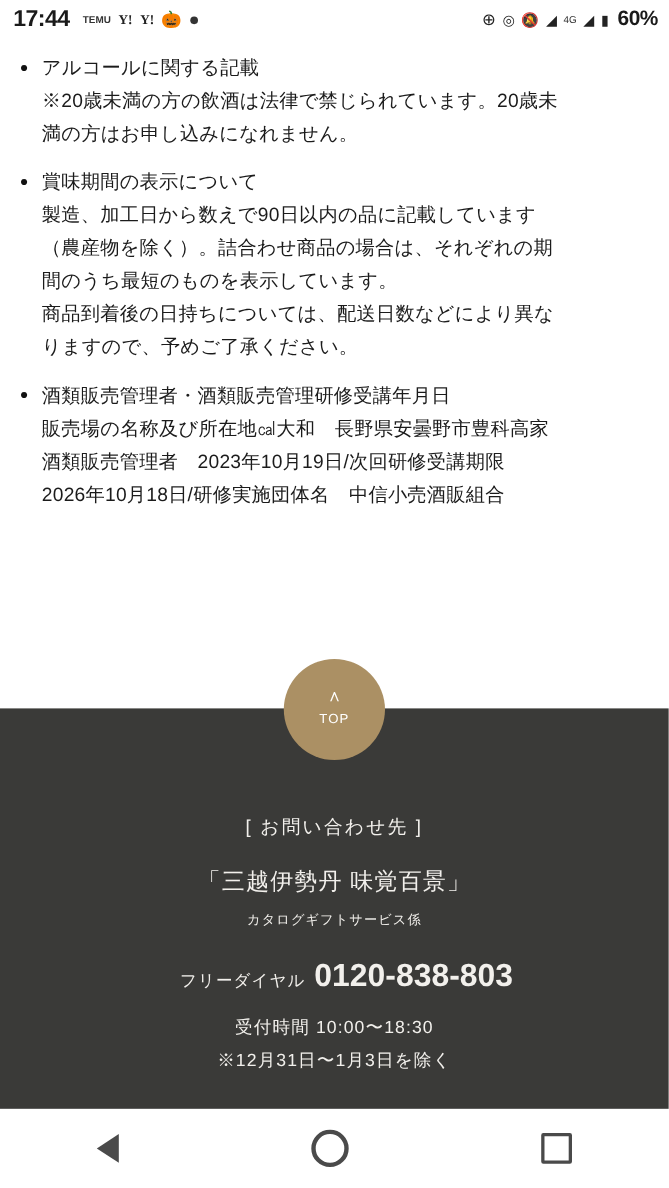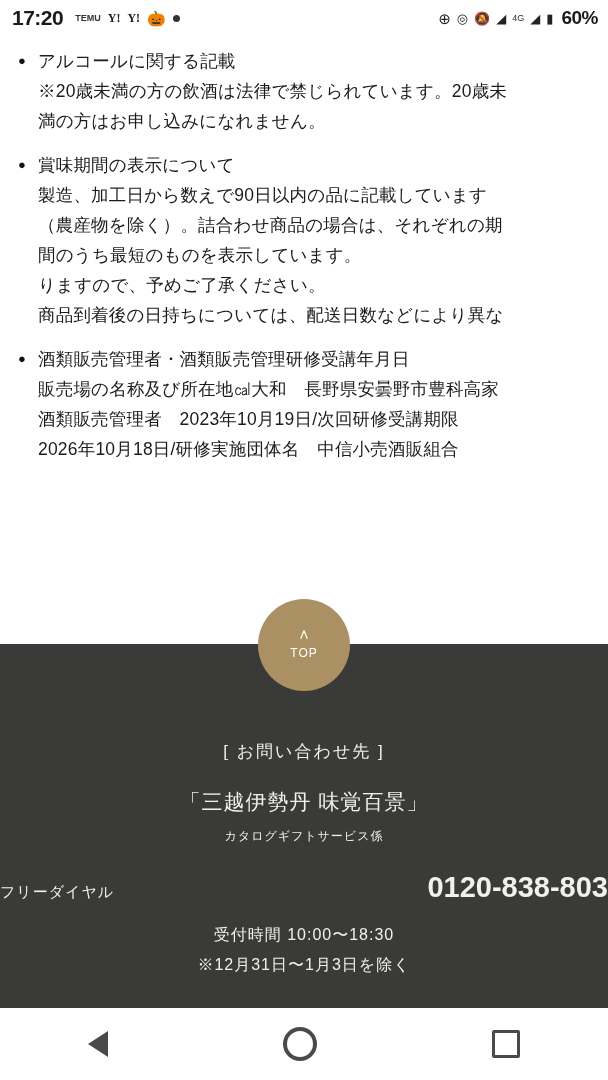--- a/index.html
+++ b/index.html
@@ -70,21 +70,21 @@
   .top-chev { font-size:20px; line-height:14px; font-weight:300; }
   .top-label { font-size:12px; letter-spacing:1px;text-align:center; }
   .footer {
     padding:96px 0 28px 0;
     text-align:center;
     color:#f2f0ec;
   }
   .f-contact { font-size:17px; letter-spacing:2px; margin-bottom:22px; }
   .f-brand { font-size:21px; letter-spacing:1px; line-height:34px; }
   .f-brand2 { font-size:12px; letter-spacing:1px; line-height:34px; margin-bottom:18px; }
-  .f-tel-row { display:flex; align-items:baseline; justify-content:space-between; gap:8px; margin-bottom:16px; }
+  .f-tel-row { display:flex; align-items:baseline; justify-content:center; gap:8px; margin-bottom:16px;padding-left:22px; }
   .f-tel-label { font-size:15px; letter-spacing:1px; }
   .f-tel-num { font-size:29px; font-weight:700; letter-spacing:0px; }
   .f-hours { font-size:16px; line-height:30px; letter-spacing:1px; }
   .f-note { font-size:16px; line-height:30px; letter-spacing:1px; }
 
   
   .navbar {
     flex:0 0 72px; height:72px;
     background:#ffffff;
     display:flex; align-items:center; justify-content:space-around;
@@ -92,21 +92,21 @@
   .nav-back { width:0;height:0;border-top:13px solid transparent;border-bottom:13px solid transparent;border-right:20px solid #4a4a4a; }
   .nav-home { width:34px;height:34px;border-radius:50%;border:4px solid #4a4a4a; }
   .nav-recent { width:28px;height:28px;border:3px solid #4a4a4a; border-radius:2px; }
 </style>
 </head>
 <body>
 
 <div class="screen">
 
   <div class="statusbar">
-    <div class="clock">17:20</div>
+    <div class="clock">17:44</div>
     <div class="sb-left-icons">
       <span class="mini">
           <b>TEMU</b>
         </span>
       <span class="yico">Y!</span>
       <span class="yico">Y!</span>
       <span class="gl">🎃</span>
       <span class="dot-ico"></span>
     </div>
     <div class="sb-spacer"></div>
@@ -133,22 +133,22 @@
       </div>
     </div>
 
     <div class="bullet-block">
       <div class="bullet-dot">●</div>
       <div class="bullet-body">
         <div class="ln head">賞味期間の表示について</div>
         <div class="ln">製造、加工日から数えで90日以内の品に記載しています</div>
         <div class="ln">（農産物を除く）。詰合わせ商品の場合は、それぞれの期</div>
         <div class="ln">間のうち最短のものを表示しています。</div>
+        <div class="ln">商品到着後の日持ちについては、配送日数などにより異な</div>
         <div class="ln">りますので、予めご了承ください。</div>
-        <div class="ln">商品到着後の日持ちについては、配送日数などにより異な</div>
       </div>
     </div>
 
     <div class="bullet-block">
       <div class="bullet-dot">●</div>
       <div class="bullet-body">
         <div class="ln head">酒類販売管理者・酒類販売管理研修受講年月日</div>
         <div class="ln">販売場の名称及び所在地㎈大和　長野県安曇野市豊科高家</div>
         <div class="ln">酒類販売管理者　2023年10月19日/次回研修受講期限</div>
         <div class="ln">2026年10月18日/研修実施団体名　中信小売酒販組合</div>

